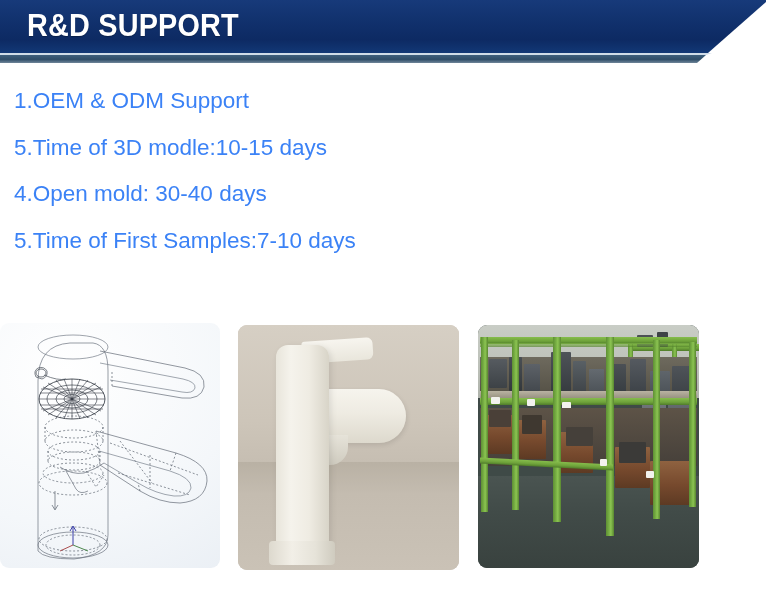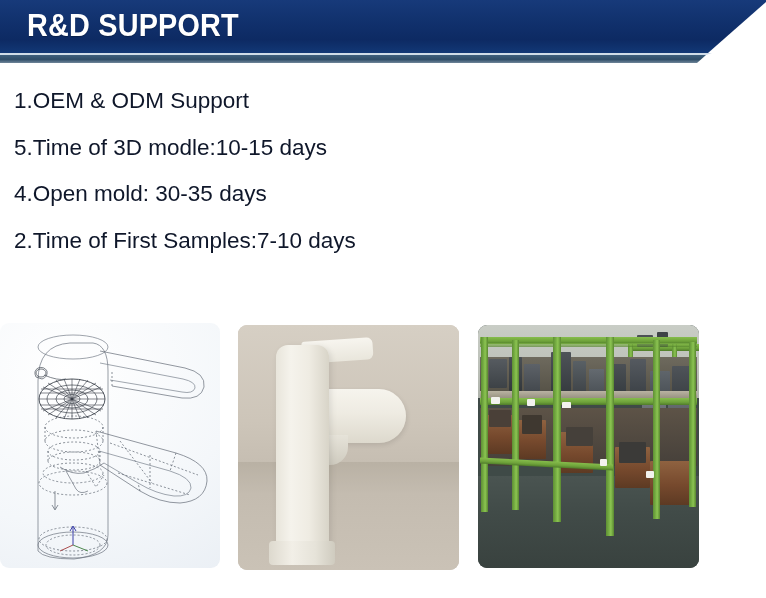--- a/index.html
+++ b/index.html
@@ -70,21 +70,21 @@
   .feature-list {
     position: absolute;
     left: 14px;
     top: 78px;
     width: 700px;
     margin: 0;
     padding: 0;
     list-style: none;
   }
   .feature-list li {
-    color: #0f172a;
+    color: #3b82f6;
     font-size: 22.5px;
     line-height: 46.5px;
     white-space: nowrap;
     font-weight: 400;
   }
 
   
   .photo-strip {
     position: absolute;
     left: 0;
@@ -214,22 +214,22 @@
 <div class="header-wrap">
   <div class="header-bar"></div>
   <div class="header-hairline"></div>
   <div class="header-slate"></div>
   <div class="header-title">R&amp;D SUPPORT</div>
 </div>
 
 <ul class="feature-list">
   <li>1.OEM &amp; ODM Support</li>
   <li>5.Time of 3D modle:10-15 days</li>
-  <li>4.Open mold: 30-35 days</li>
-  <li>2.Time of First Samples:7-10 days</li>
+  <li>4.Open mold: 30-40 days</li>
+  <li>5.Time of First Samples:7-10 days</li>
 </ul>
 
 <div class="photo-strip">
 
   <div class="photo-card card-1">
     <div class="cad-bg"></div>
     <svg class="cad-svg" viewBox="0 0 220 245">
       <g fill="none" stroke="#5a636e" stroke-width="0.7" stroke-linejoin="round">
 
         <path d="M38 228 L38 58 Q38 22 70 20 L93 20 Q108 22 108 48 L108 212 Q108 232 74 236 Q44 236 38 228 Z" stroke="#6b737e"></path>

